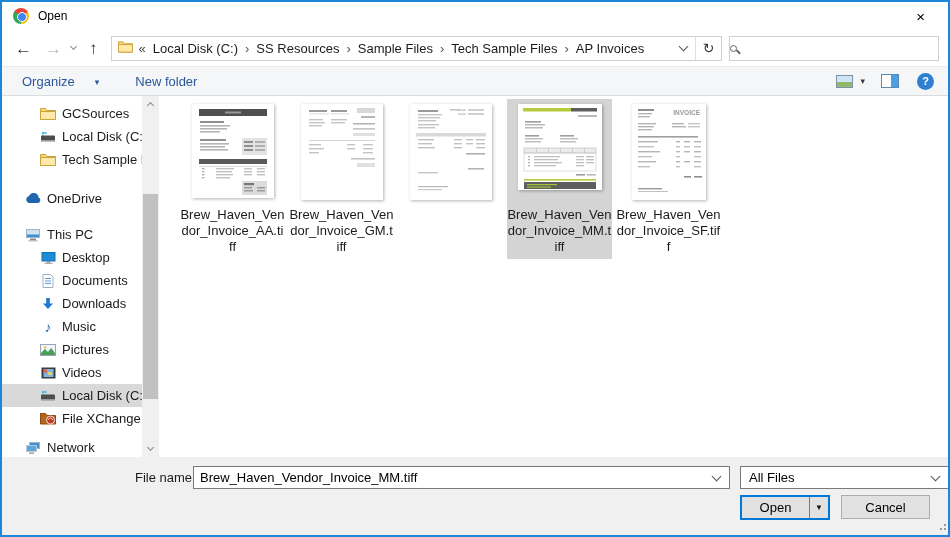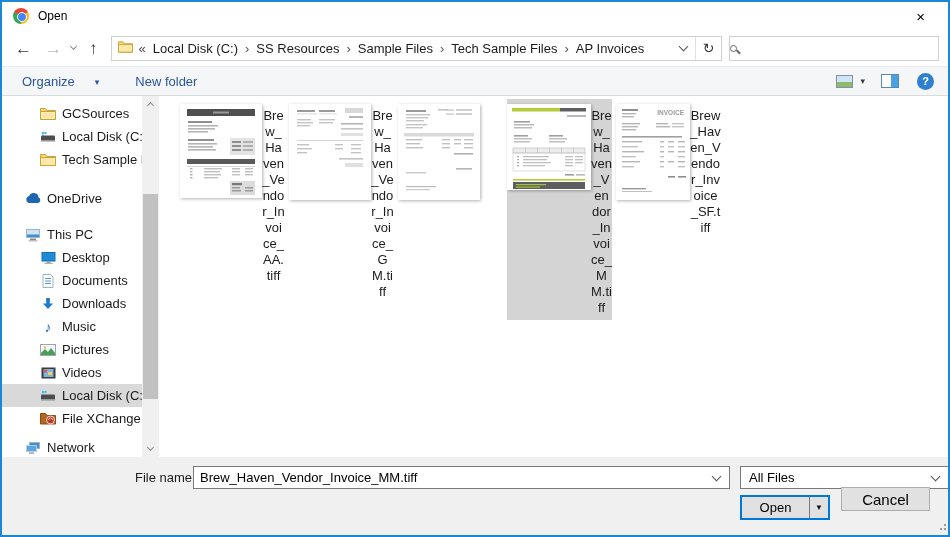--- a/index.html
+++ b/index.html
@@ -65,38 +65,38 @@
 
   .sidescroll { width:17px; flex:0 0 auto; background:#f0f0f0; position:relative; }
   .ss-up,.ss-down { position:absolute; left:0; width:17px; height:16px; display:flex; align-items:center; justify-content:center; }
   .ss-up { top:0; } .ss-down { bottom:0; }
   .ss-up .chev { transform:rotate(-135deg); margin-top:3px; }
   .ss-down .chev { margin-top:-3px; }
   .ss-thumb { position:absolute; left:1px; top:98px; width:15px; height:205px; background:#c1c1c1; }
 
   
   .filearea { flex:1; padding:3px 0 0 21px; display:flex; align-items:flex-start; }
-  .tile { width:105px; margin-right:4px; padding-top:5px; padding-bottom:4px; display:flex; flex-direction:row; align-items:flex-start; }
+  .tile { width:105px; margin-right:4px; padding-top:5px; padding-bottom:4px; display:flex; flex-direction:column; align-items:center; }
   .tile.sel { background:#d4d4d4; }
   .thumb { height:99px; display:flex; align-items:flex-start; justify-content:center; }
   .page { background:#fff; box-shadow:1px 1px 3px rgba(0,0,0,.3); }
   .fname { width:100%; margin-top:4px; font-size:13px; line-height:16px; color:#1b1b1b; text-align:center; word-break:break-all; }
 
   
   .footer { height:78px; background:#f0f0f0; position:relative; flex:0 0 auto; }
   .fn-label { position:absolute; left:133px; top:13px; font-size:13px; color:#1b1b1b; }
   .fn-combo { position:absolute; left:191px; top:9px; width:537px; height:23px; border:1px solid #7a7a7a; background:#fff; display:flex; align-items:center; }
   .fn-combo input { flex:1; border:none; outline:none; font-size:13px; padding-left:6px; color:#000; font-family:inherit; }
   .fn-combo .chev { margin-right:9px; margin-top:-2px; flex:0 0 auto; }
   .ft-combo { position:absolute; left:738px; top:9px; width:209px; height:23px; border:1px solid #7a7a7a; background:#fff; display:flex; align-items:center; justify-content:space-between; padding:0 9px 0 8px; font-size:13px; color:#000; }
   .ft-combo .chev { margin-top:-2px; }
   .open-btn { position:absolute; left:738px; top:38px; width:90px; height:25px; border:2px solid #0078d7; background:#e1e1e1; display:flex; align-items:stretch; }
   .open-main { flex:1; display:flex; align-items:center; justify-content:center; font-size:13px; color:#000; }
   .open-arrow { width:19px; border-left:1px solid #7a7a7a; display:flex; align-items:center; justify-content:center; font-size:8px; color:#111; }
-  .cancel-btn { position:absolute; left:839px; top:30px; width:89px; height:24px; border:1px solid #adadad; background:#e1e1e1; display:flex; align-items:center; justify-content:center; font-size:15px; color:#000; }
+  .cancel-btn { position:absolute; left:839px; top:38px; width:89px; height:24px; border:1px solid #adadad; background:#e1e1e1; display:flex; align-items:center; justify-content:center; font-size:13px; color:#000; }
   .grip { position:absolute; right:6px; bottom:5px; width:2px; height:2px; background:#9a9a9a;
     box-shadow:8px -8px #9a9a9a, 8px -4px #9a9a9a, 8px 0 #9a9a9a, 4px -4px #9a9a9a, 4px 0 #9a9a9a, 0 0 #9a9a9a; }
 </style>
 </head>
 <body>
 
 <div class="window">
 
   <div class="titlebar">
     <span class="chrome-icon"></span>

